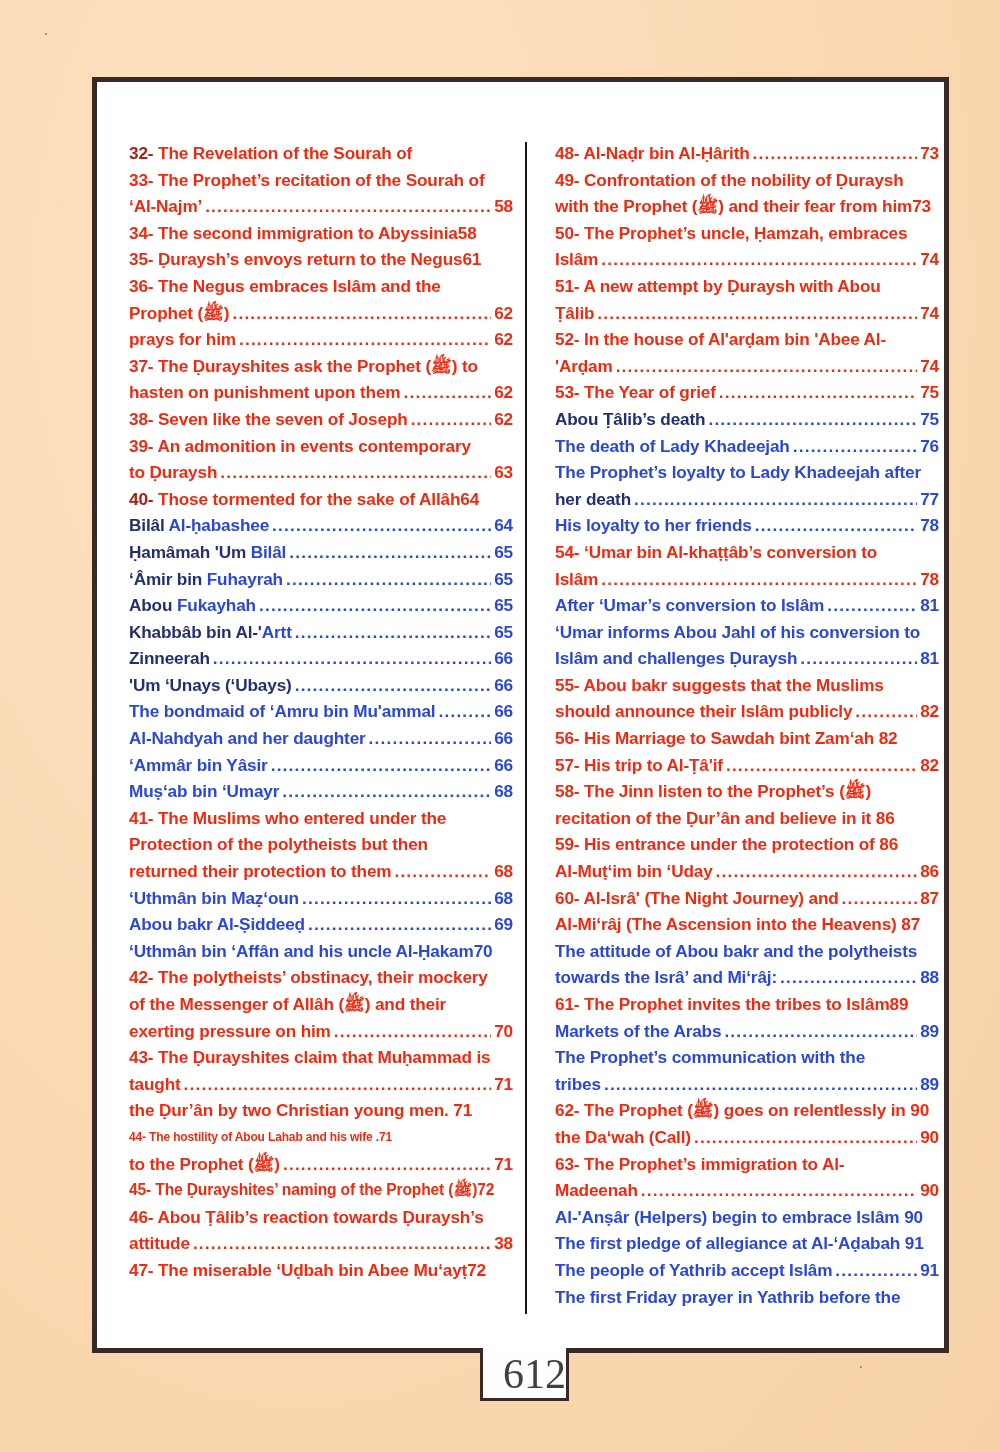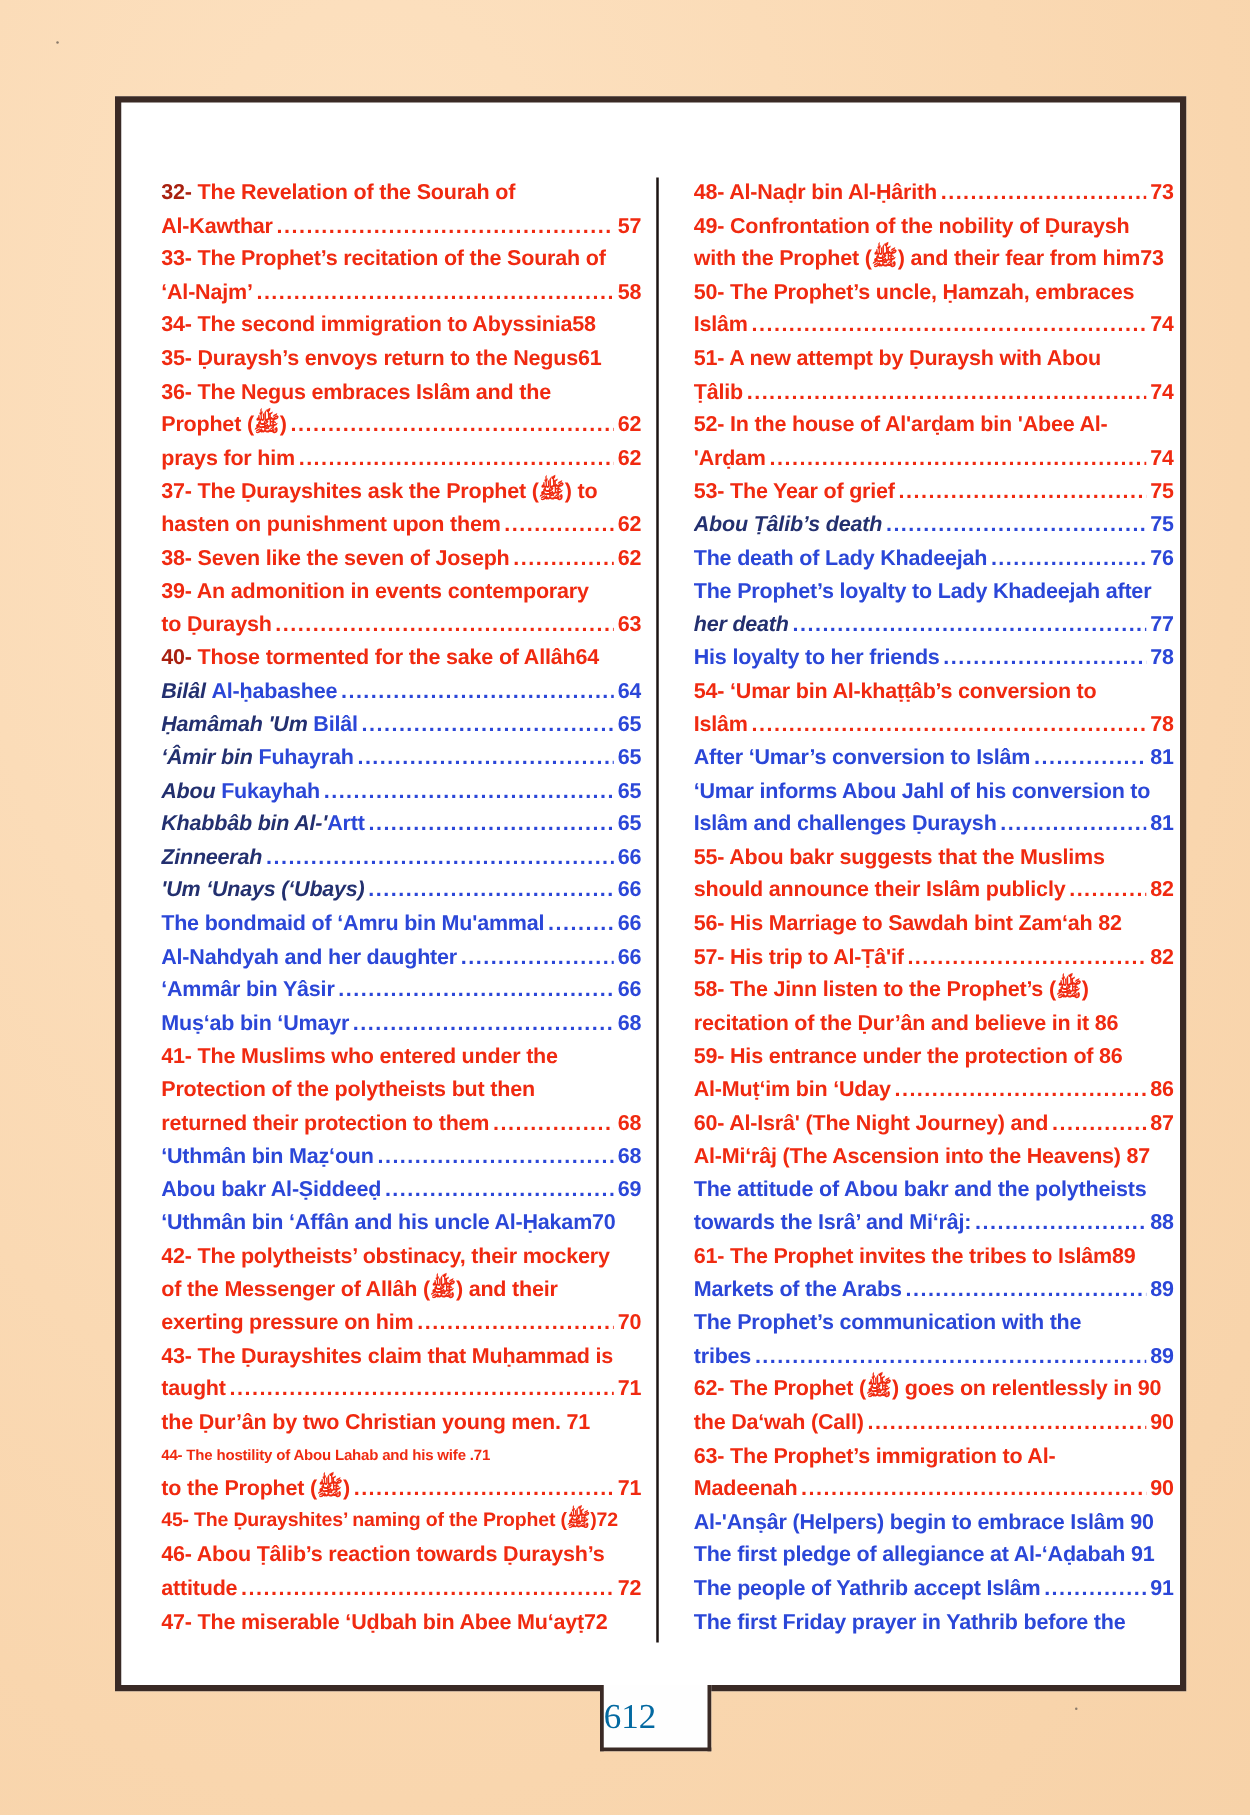--- a/index.html
+++ b/index.html
@@ -38,47 +38,42 @@
     flex: 1 1 auto; overflow: hidden; white-space: nowrap;
     margin: 0 3px 0 3px; letter-spacing: 1.2px;
   }
   .line .dots::before {
     content: "..................................................................................................................................................";
   }
   .line .pg { flex: 0 0 auto; }
   .red { color: #f02a10; }
   .darkred { color: #a8200f; }
   .blue { color: #2b47d8; }
-  .navy { color: #23306f; font-style: italic; }
+  .navy { color: #23306f; }
   .page-number-box {
     position: absolute; left: 480px; top: 1348px;
     width: 83px; height: 50px;
     background: #fefefe;
     border: 3px solid #3a2a25; border-top: none;
-    text-align: left; line-height: 52px;
+    text-align: right; line-height: 52px;
     font-family: "Liberation Serif", "DejaVu Serif", serif;
-    font-size: 28px; color: #0369a1;
+    font-size: 42px; color: #404040;
   }
   .speck { position: absolute; width: 2px; height: 2px; background: #8a7a6a; border-radius: 1px; }
 </style>
 </head>
 <body>
 
 <div class="frame">
   <div class="divider"></div>
   <div class="col left" id="col-left">
       <div class="line nofill">
         <span class="txt"><span class="darkred">32-</span><span class="red"> The Revelation of the Sourah of</span></span>
         <span class="pg red"></span>
       </div>
-      <div class="line">
-        <span class="txt"><span class="red">Al-Kawthar</span></span>
-        <span class="dots red"></span>
-        <span class="pg red">57</span>
-      </div>
       <div class="line nofill">
         <span class="txt"><span class="red">33- The Prophet’s recitation of the Sourah of</span></span>
         <span class="pg red"></span>
       </div>
       <div class="line">
         <span class="txt"><span class="red">‘Al-Najm’</span></span>
         <span class="dots red"></span>
         <span class="pg red">58</span>
       </div>
       <div class="line nofill">
@@ -251,21 +246,21 @@
         <span class="txt"><span class="red">45- The Ḍurayshites’ naming of the Prophet (ﷺ)72</span></span>
         <span class="pg red"></span>
       </div>
       <div class="line nofill">
         <span class="txt"><span class="red">46- Abou Ṭâlib’s reaction towards Ḍuraysh’s</span></span>
         <span class="pg red"></span>
       </div>
       <div class="line">
         <span class="txt"><span class="red">attitude </span></span>
         <span class="dots red"></span>
-        <span class="pg red">72</span>
+        <span class="pg red">38</span>
       </div>
       <div class="line nofill">
         <span class="txt"><span class="red">47- The miserable ‘Uḍbah bin Abee Mu‘ayṭ72</span></span>
         <span class="pg red"></span>
       </div>
     </div>
   <div class="col right" id="col-right">
       <div class="line">
         <span class="txt"><span class="red">48- Al-Naḍr bin Al-Ḥârith </span></span>
         <span class="dots red"></span>

